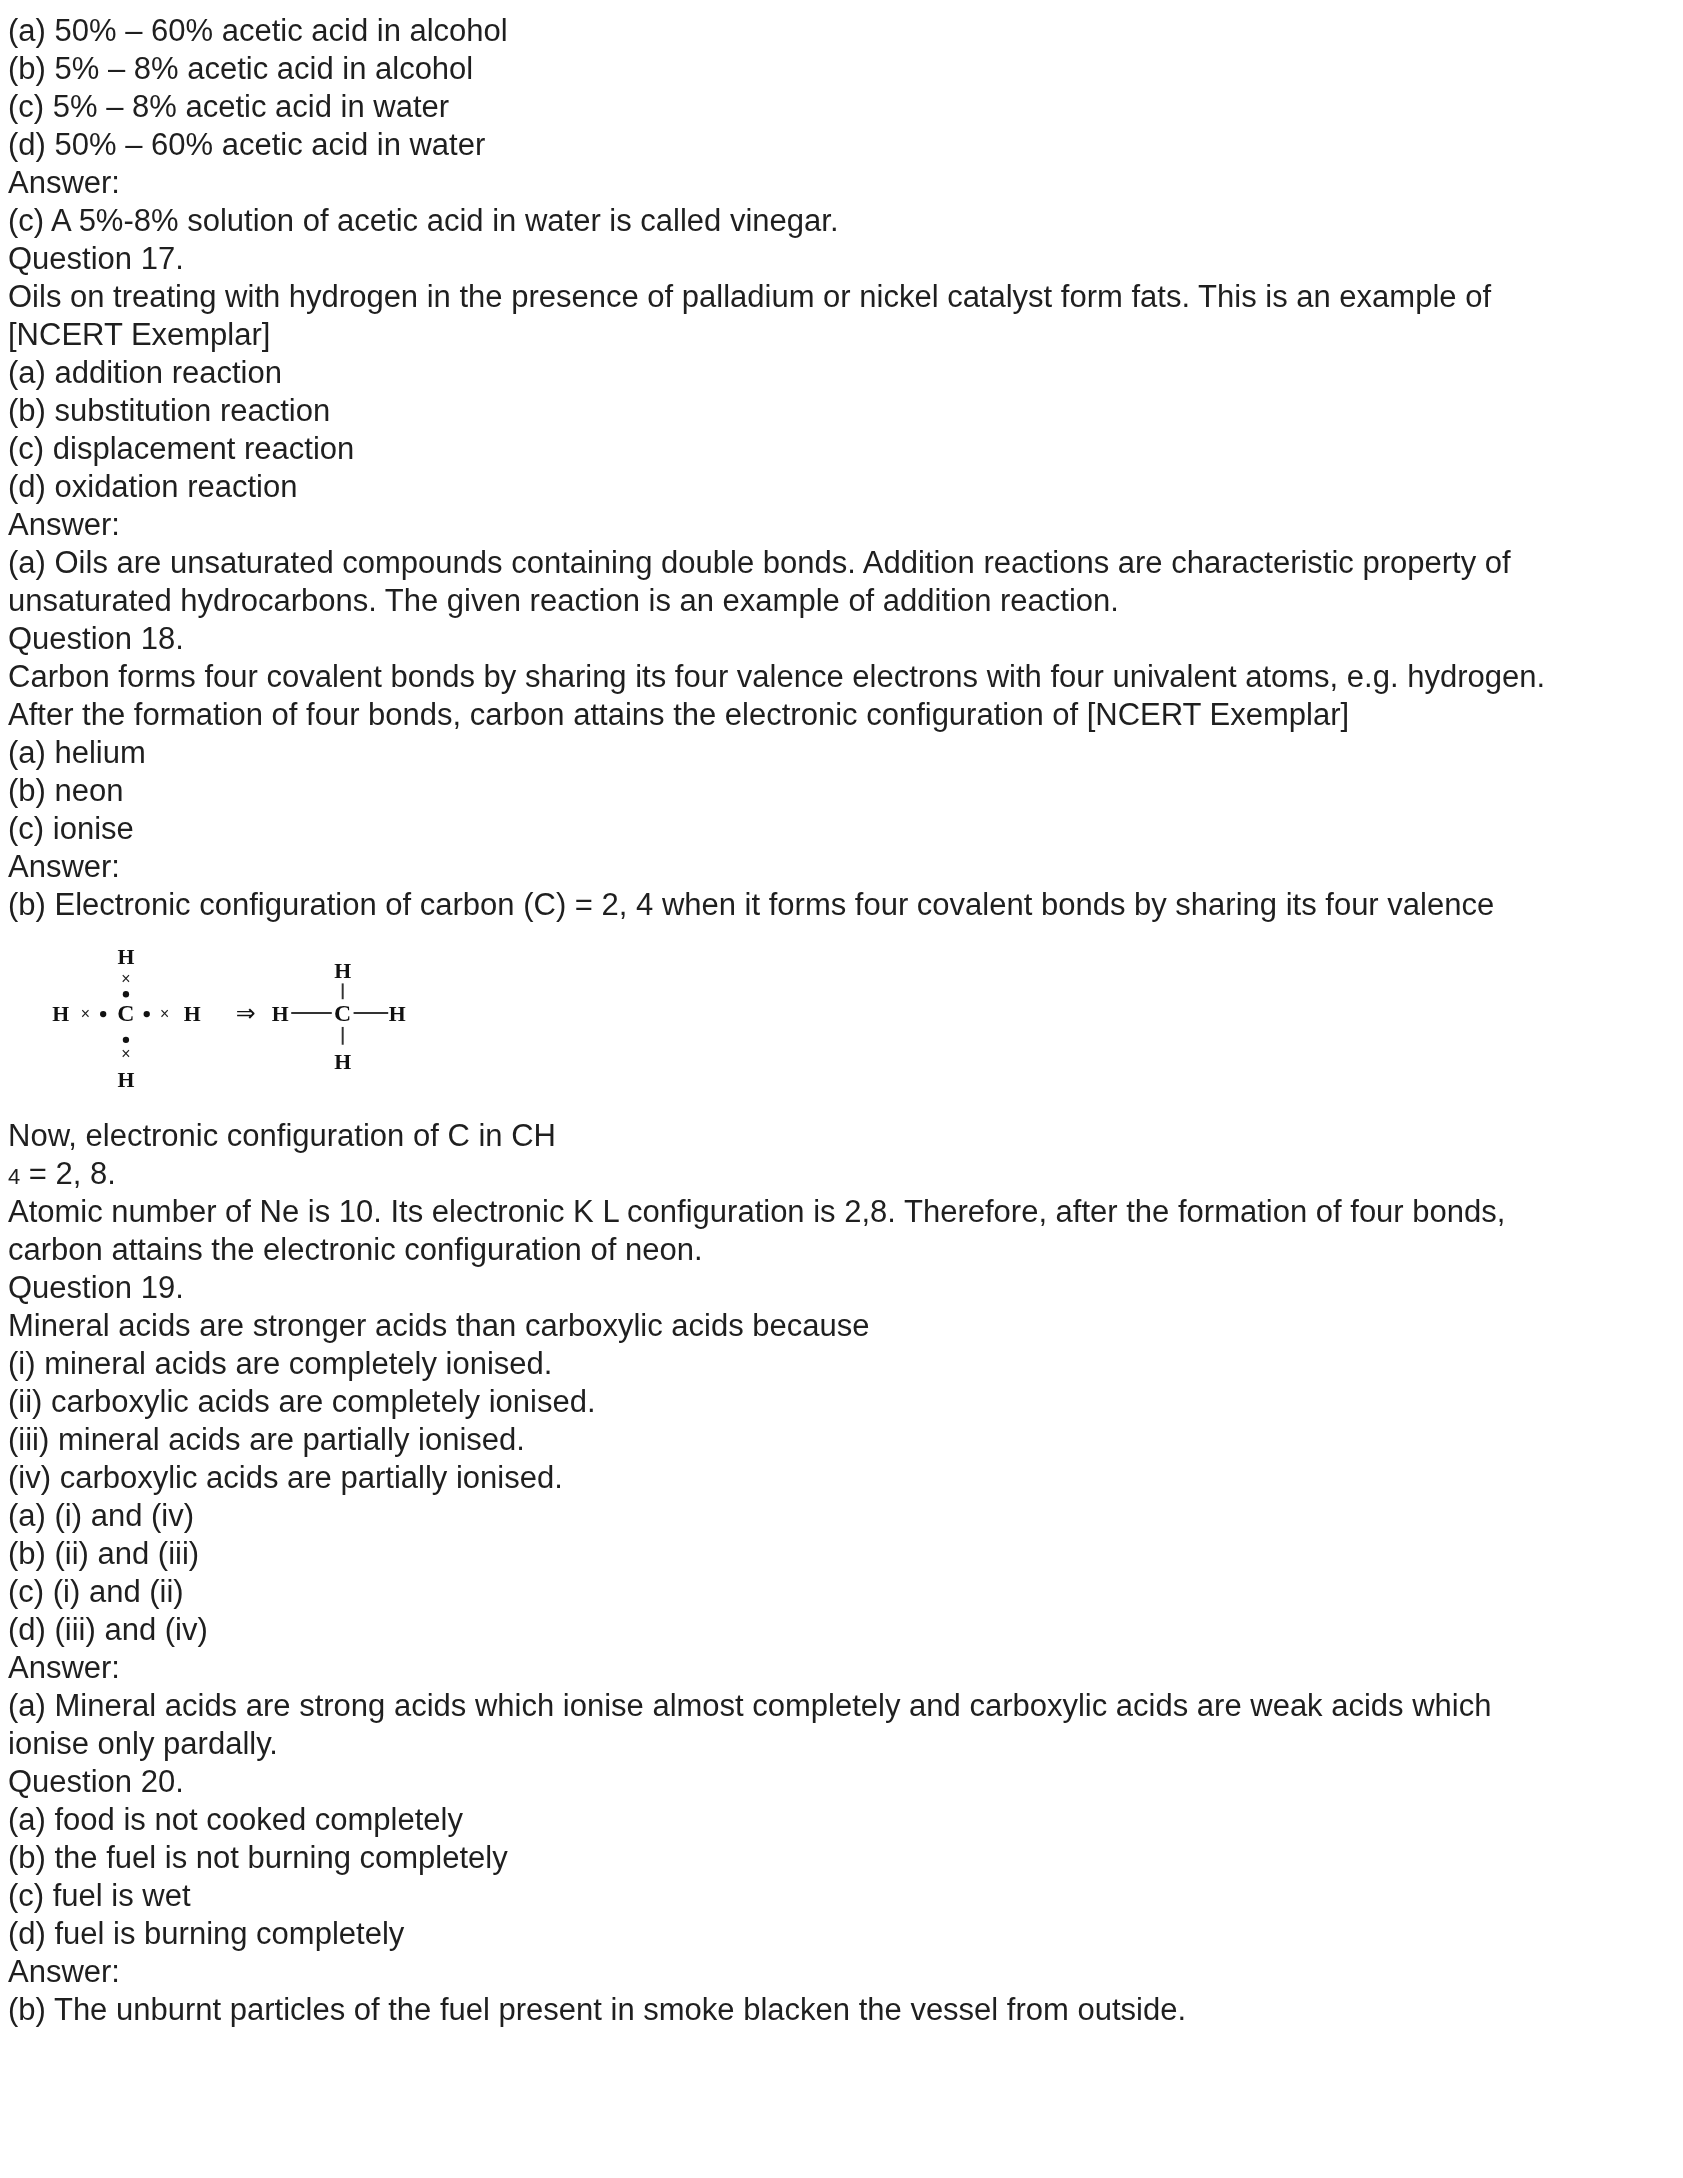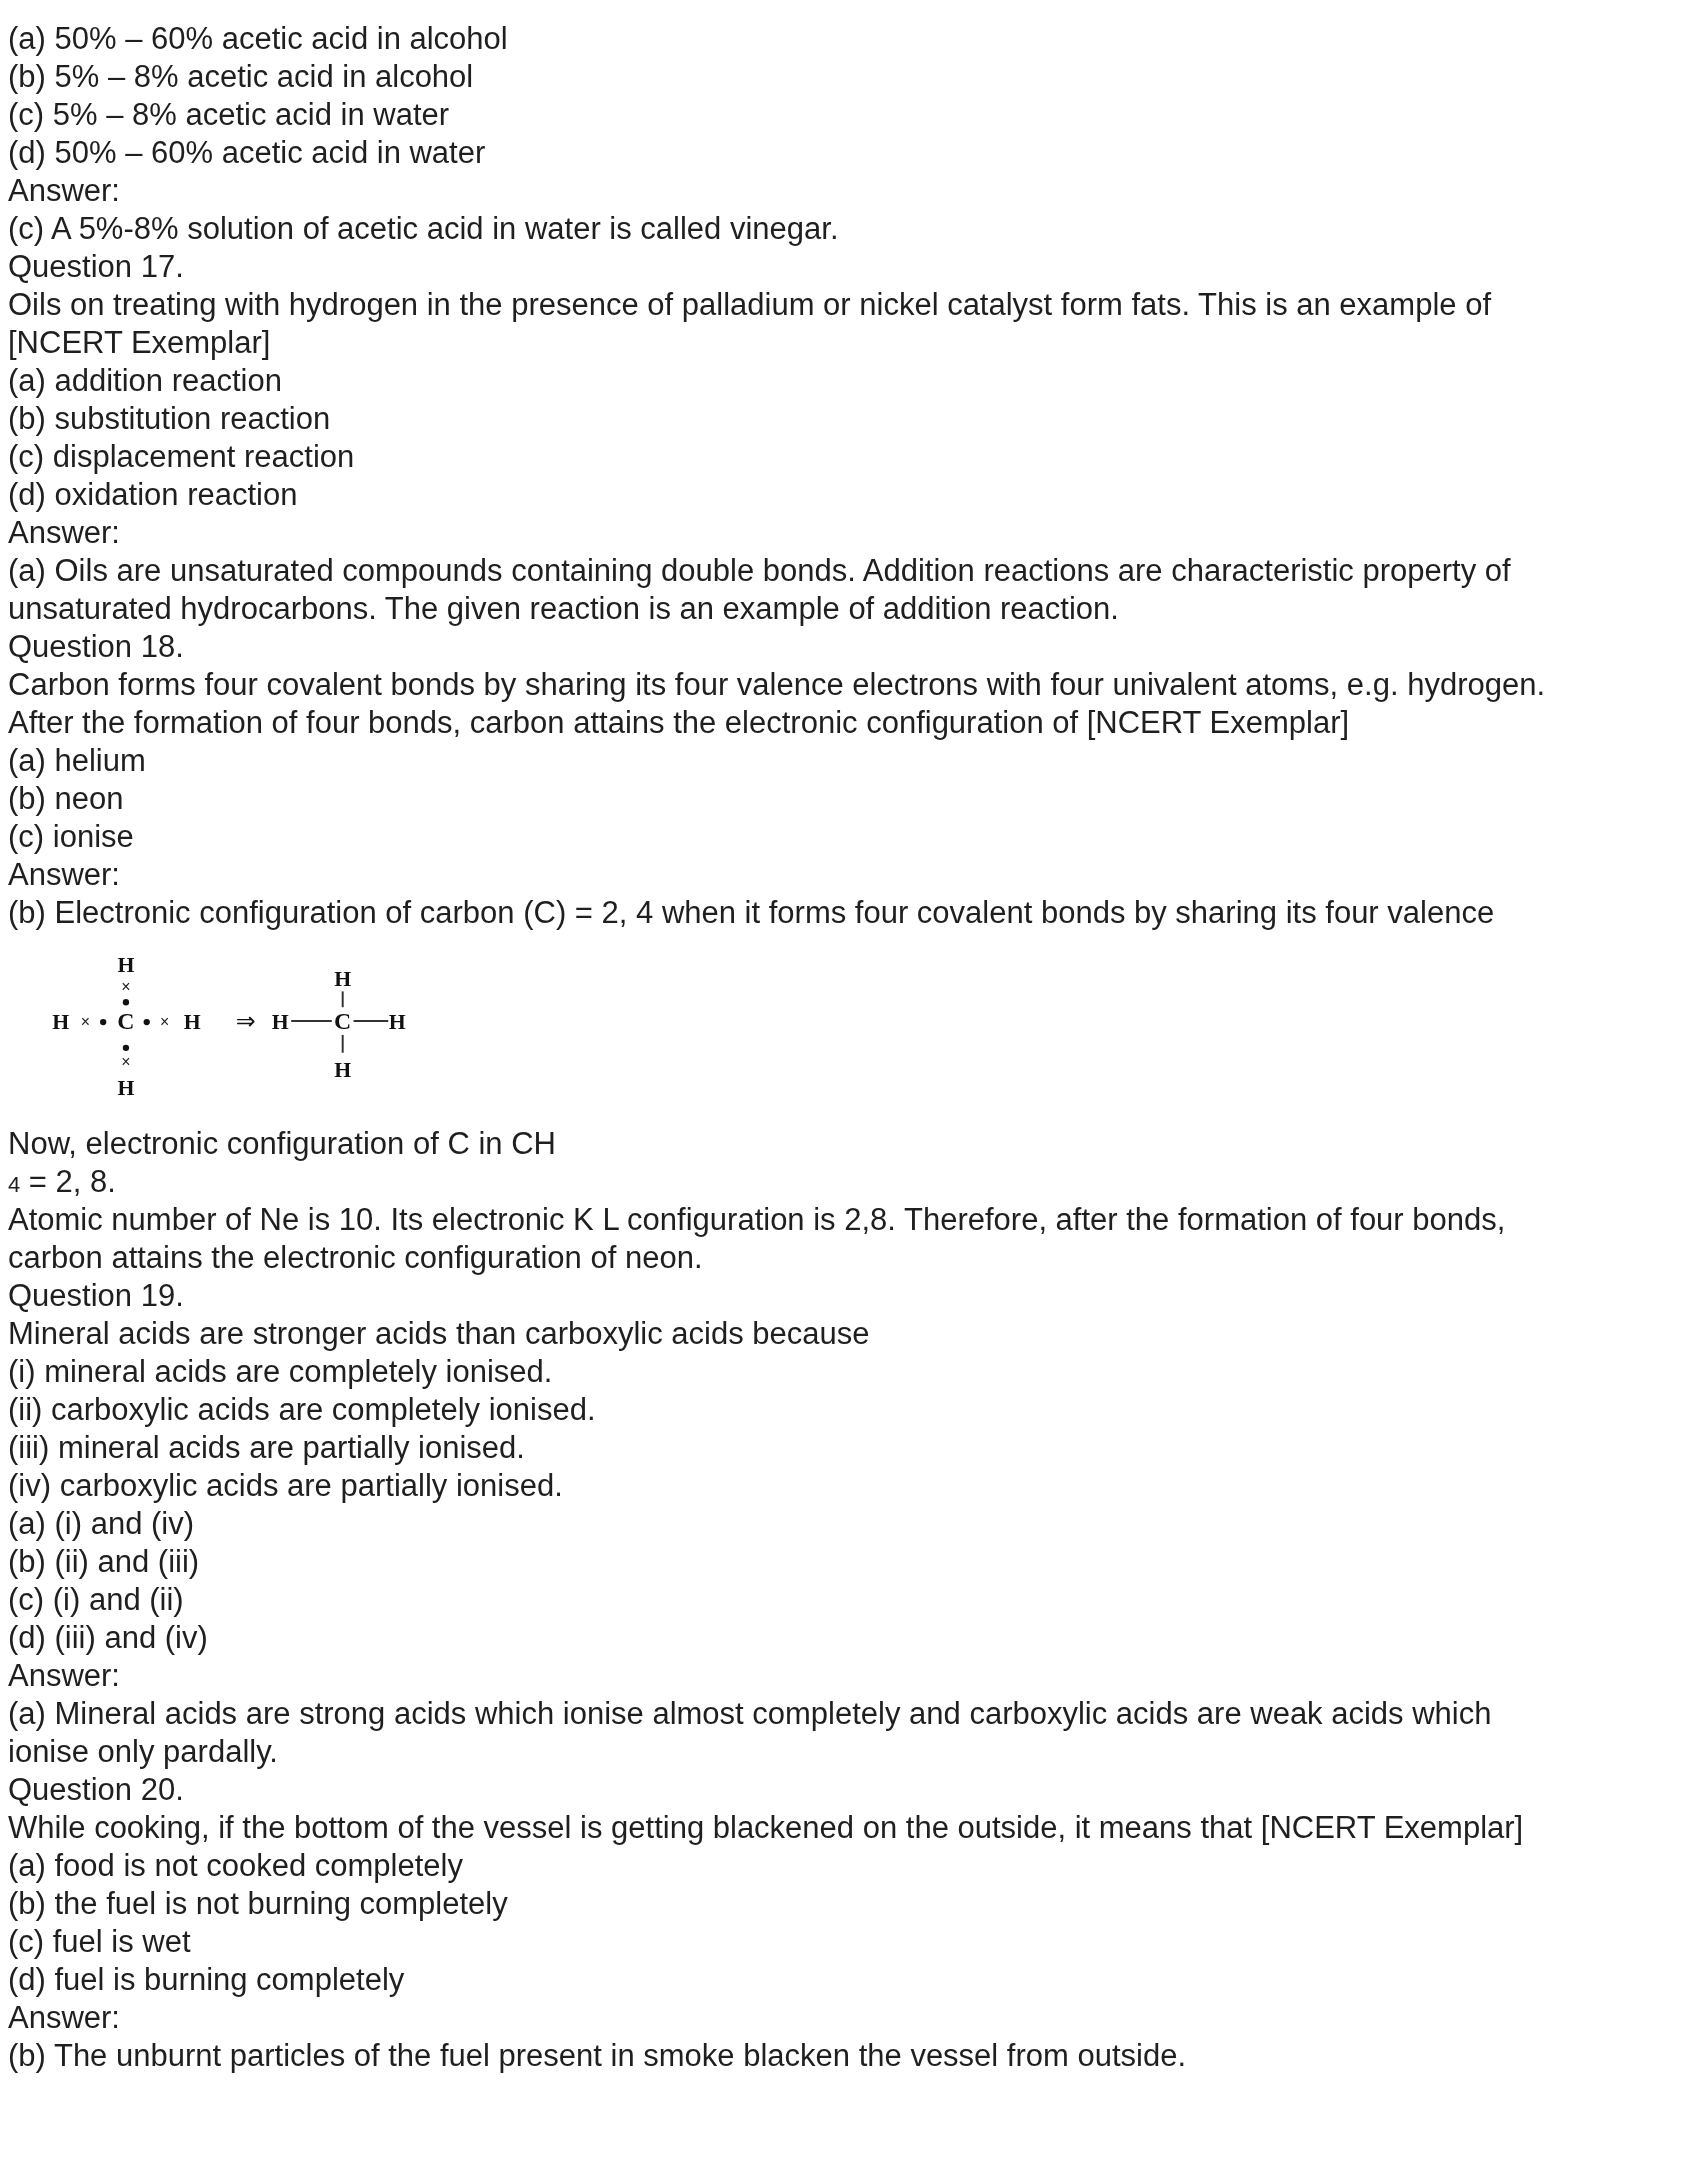--- a/index.html
+++ b/index.html
@@ -11,21 +11,21 @@
       width: 1683px;
       height: 2178px;
       position: relative;
       overflow: hidden;
       color: #1f1f1f;
       font-family: "Liberation Sans", sans-serif;
     }
     .page {
       position: absolute;
       left: 8px;
-      top: 20px;
+      top: 12px;
       width: 1668px;
     }
     .line {
       font-size: 31px;
       line-height: 38px;
       height: 38px;
       white-space: nowrap;
     }
     .small {
       font-size: 22px;
@@ -128,21 +128,20 @@
   <div class="line">(iv) carboxylic acids are partially ionised.</div>
   <div class="line">(a) (i) and (iv)</div>
   <div class="line">(b) (ii) and (iii)</div>
   <div class="line">(c) (i) and (ii)</div>
   <div class="line">(d) (iii) and (iv)</div>
   <div class="line">Answer:</div>
   <div class="line">(a) Mineral acids are strong acids which ionise almost completely and carboxylic acids are weak acids which</div>
   <div class="line">ionise only pardally.</div>
 
   <div class="line">Question 20.</div>
-  <div class="line">While cooking, if the bottom of the vessel is getting blackened on the outside, it means that [NCERT Exemplar]</div>
   <div class="line">(a) food is not cooked completely</div>
   <div class="line">(b) the fuel is not burning completely</div>
   <div class="line">(c) fuel is wet</div>
   <div class="line">(d) fuel is burning completely</div>
   <div class="line">Answer:</div>
   <div class="line">(b) The unburnt particles of the fuel present in smoke blacken the vessel from outside.</div>
 
 </div>
 
 

